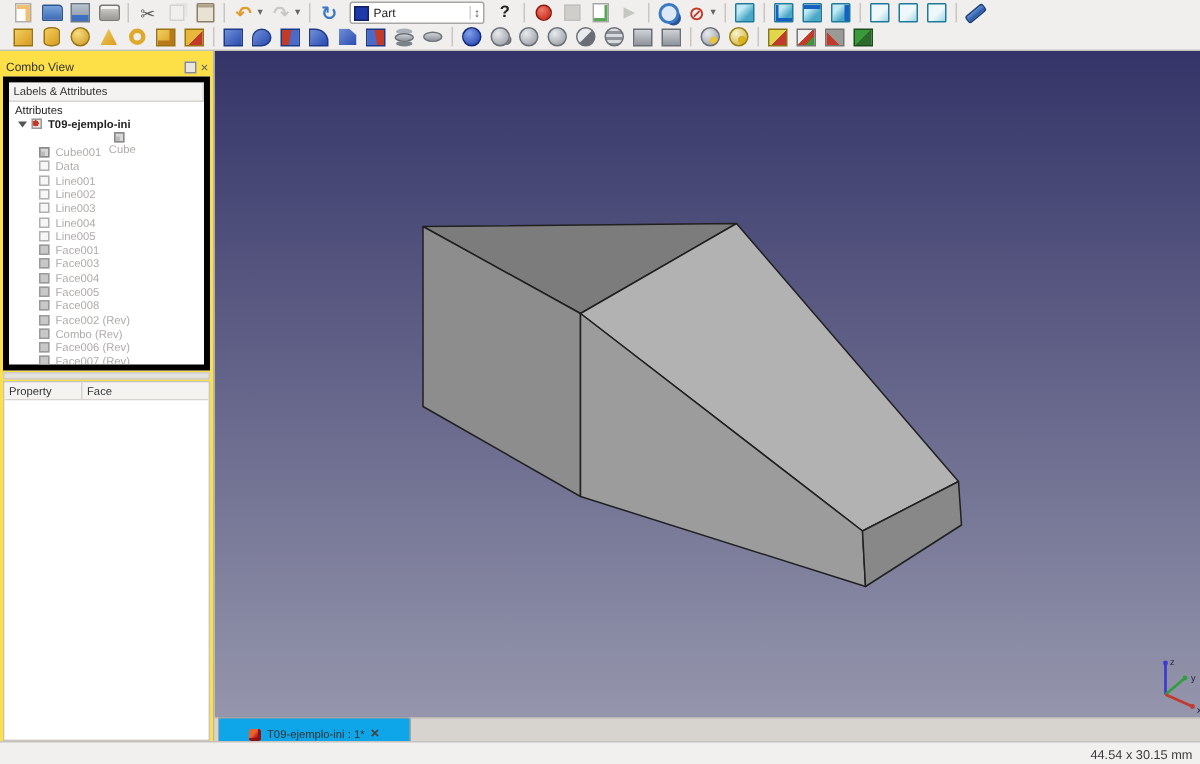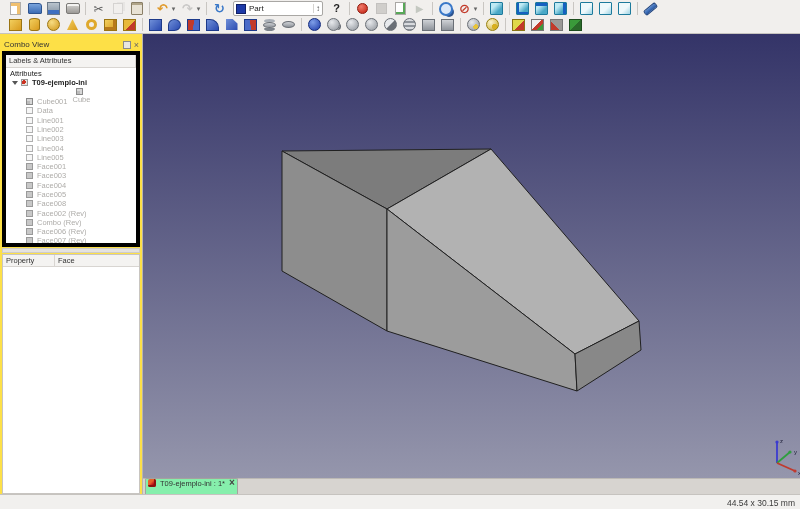--- a/index.html
+++ b/index.html
@@ -107,21 +107,21 @@
   .ph-cell.c1{width:52px;border-right:1px solid #d8d5d1;box-sizing:border-box;}
   .props-body{flex:1;background:#fff;}
   .bottom-tabs{height:15px;display:flex;align-items:flex-start;padding-left:2px;gap:1px;}
   .btab{font-size:7.5px;color:#333;padding:1px 7px 2px 7px;border:1px solid #b5b2ae;border-top:none;background:#e0ddd9;border-radius:0 0 4px 4px;}
   .btab.active{background:#f7f6f4;}
 
   .right-col{flex:1;display:flex;flex-direction:column;min-width:0;}
   .viewport{height:444px;flex:none;position:relative;}
   .viewport svg{display:block;width:100%;height:100%;}
   .doctab-strip{height:16px;background:#d7d4d0;display:flex;align-items:flex-end;padding-left:2px;border-top:1px solid #bcb9b5;box-sizing:border-box;}
-  .doctab{display:inline-flex;align-items:flex-start;gap:4px;height:15px;padding:0 2px;background:#86efac;border:1px solid #a5a29e;border-bottom:none;font-size:7.5px;color:#333;border-radius:2px 2px 0 0;}
+  .doctab{display:inline-flex;align-items:flex-end;gap:4px;height:15px;padding:0 20px;background:#0ea5e9;border:1px solid #a5a29e;border-bottom:none;font-size:7.5px;color:#333;border-radius:2px 2px 0 0;}
   .dt-icon{width:8px;height:8px;border-radius:2px;background:linear-gradient(135deg,#e8622a 40%,#c61f1f 60%);box-shadow:inset -2px -2px 0 #8e1212;}
   .dt-close{font-size:10px;font-weight:bold;color:#444;line-height:8px;}
 
   .statusbar{height:16px;flex:none;background:#f1f0ee;border-top:1px solid #c6c3bf;display:flex;align-items:center;justify-content:flex-end;padding-right:5px;font-size:8.5px;color:#3a3a3a;}
 </style>
 </head>
 <body>
 
 <div class="app">
   <div class="toolbar-area">

